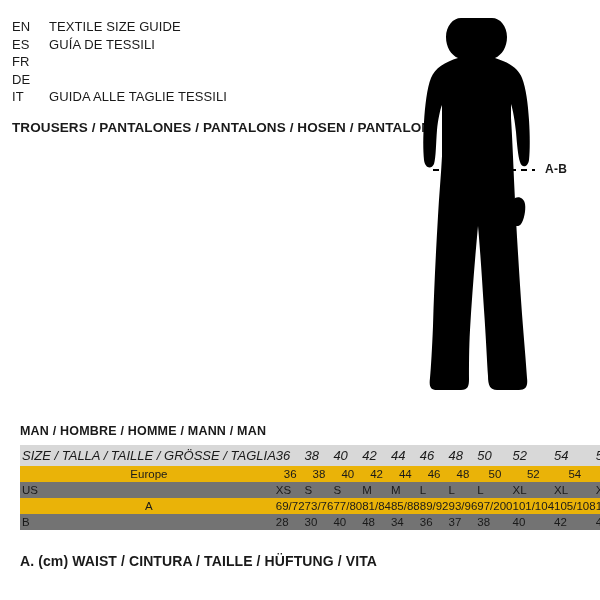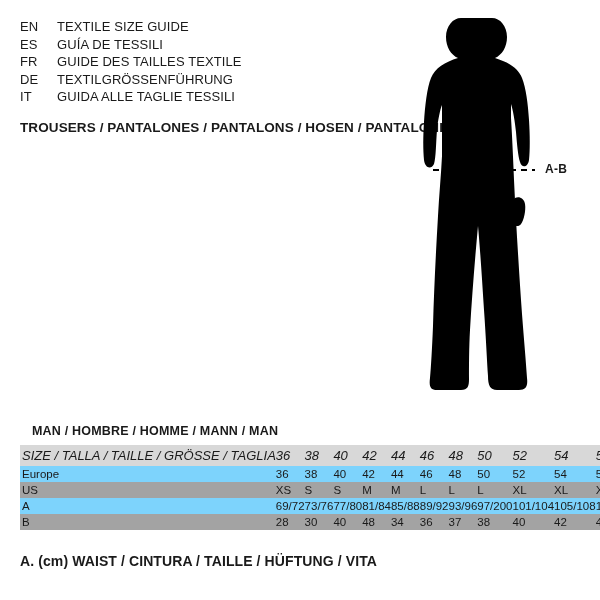--- a/index.html
+++ b/index.html
@@ -13,21 +13,21 @@
     font-family: "Liberation Sans", sans-serif;
     color: #1a1a1a;
     position: relative;
     overflow: hidden;
   }
   .page {
     position: relative;
     width: 600px;
     height: 600px;
     box-sizing: border-box;
-    padding: 18px 20px 10px 20px;
+    padding: 18px 20px 10px 12px;
   }
 
   
   .lang-block {
     width: 370px;
   }
   .lang-row {
     display: flex;
     align-items: baseline;
     line-height: 17.5px;
@@ -75,21 +75,20 @@
     position: absolute;
     left: 20px;
     right: 14px;
     top: 424px;
   }
   .table-heading {
     font-size: 12.5px;
     font-weight: bold;
     letter-spacing: 0.2px;
     margin-bottom: 7px;
-    margin-left: 12px;
   }
   table.size-table {
     border-collapse: collapse;
     width: 566px;
     font-size: 11.5px;
   }
   table.size-table td, table.size-table th {
     text-align: left;
     padding: 2px 0 2px 0;
     font-weight: normal;
@@ -103,24 +102,25 @@
     width: 53px;
   }
   tr.row-head th {
     background: #d8d8d8;
     font-size: 13px;
     padding-top: 3px;
     padding-bottom: 3px;
     font-style: italic;
   }
   tr.shade td {
-    background: #7dd3fc;
+    background: #eab308;
+    text-align: center;
   }
   tr.plain td {
-    background: #a3a3a3;
+    background: #737373;
   }
 
   
   .footnotes {
     position: absolute;
     left: 20px;
     top: 554px;
     font-size: 14px;
     line-height: 15px;
     font-weight: bold;
@@ -136,25 +136,23 @@
     <div class="lang-row">
       <span class="lang-code">EN</span>
       <span class="lang-text">TEXTILE SIZE GUIDE</span>
     </div>
     <div class="lang-row">
       <span class="lang-code">ES</span>
       <span class="lang-text">GUÍA DE TESSILI</span>
     </div>
     <div class="lang-row">
       <span class="lang-code">FR</span>
-      <span class="lang-text">GUIDE DES TAILLES TEXTILE</span>
     </div>
     <div class="lang-row">
       <span class="lang-code">DE</span>
-      <span class="lang-text">TEXTILGRÖSSENFÜHRUNG</span>
     </div>
     <div class="lang-row">
       <span class="lang-code">IT</span>
       <span class="lang-text">GUIDA ALLE TAGLIE TESSILI</span>
     </div>
   </div>
 
   <div class="section-title">TROUSERS / PANTALONES / PANTALONS / HOSEN / PANTALONI</div>
 
   <div class="figure-wrap">

